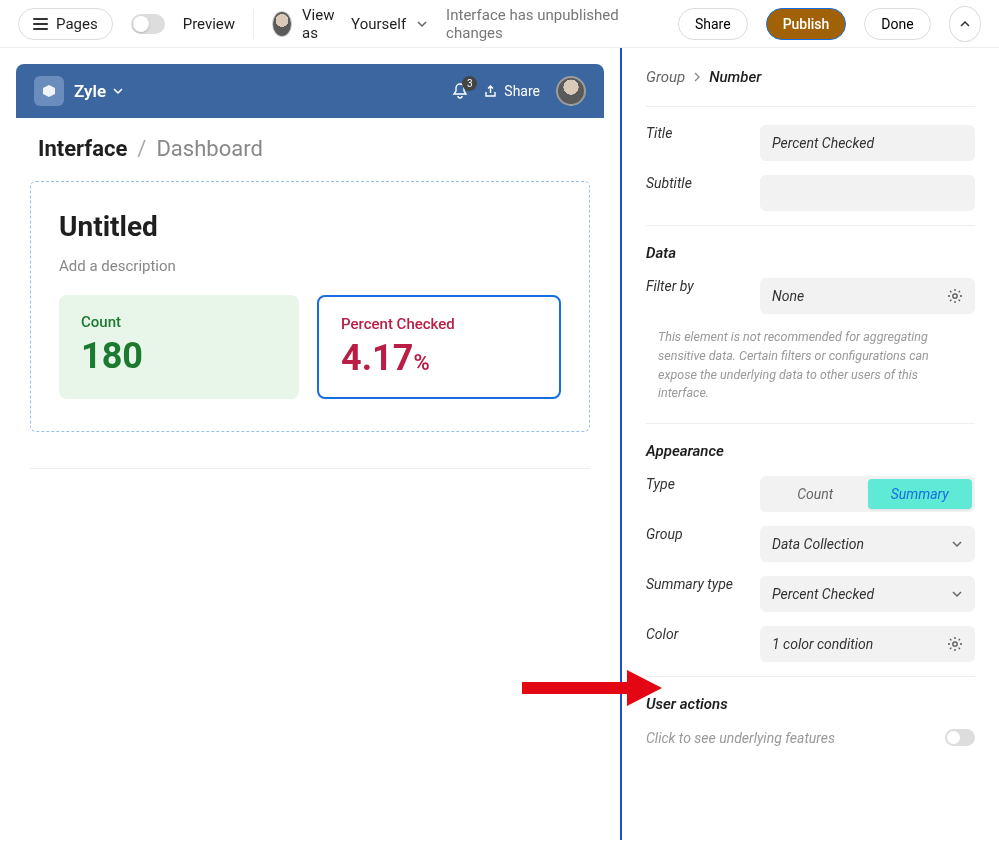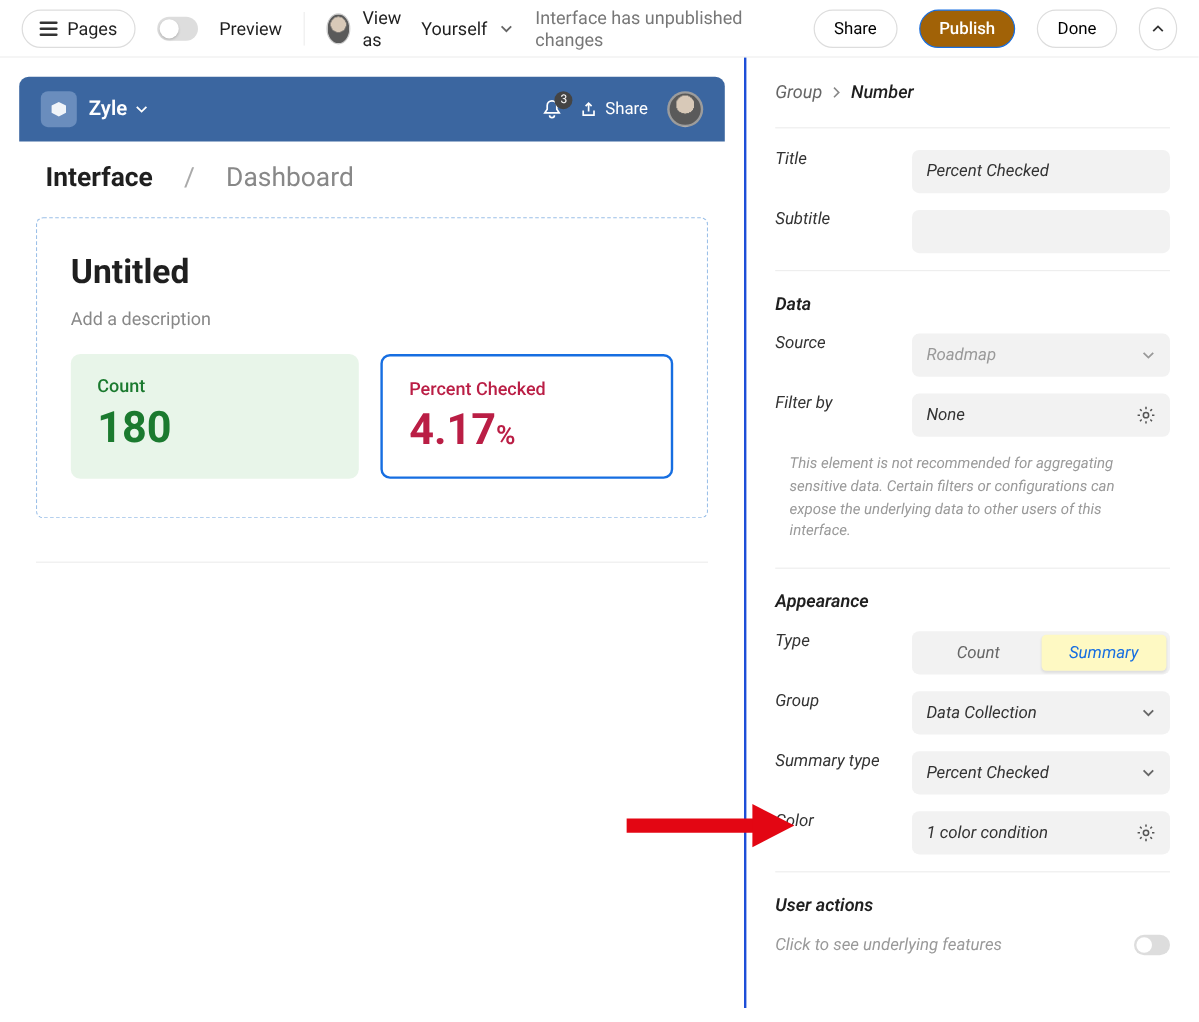--- a/index.html
+++ b/index.html
@@ -31,21 +31,21 @@
 .app-header { background: #3b66a0; border-radius: 8px 8px 0 0; height: 54px; display: flex; align-items: center; padding: 0 18px; color: #fff; }
 .app-logo { width: 30px; height: 30px; background: #6a8dbd; border-radius: 6px; display: flex; align-items: center; justify-content: center; margin-right: 10px; }
 .app-name { font-weight: 600; font-size: 17px; margin-right: 6px; }
 .app-header .spacer { flex: 1; }
 .bell-wrap { position: relative; margin-right: 14px; }
 .badge { position: absolute; top: -6px; right: -8px; background: #444; color: #fff; font-size: 10px; width: 15px; height: 15px; border-radius: 50%; display: flex; align-items: center; justify-content: center; }
 .share-link { display: flex; align-items: center; gap: 6px; color: #fff; font-size: 14px; margin-right: 16px; }
 .avatar-hdr { width: 30px; height: 30px; border-radius: 50%; background: radial-gradient(circle at 50% 35%, #d8c9b8 35%, #5a5a5a 36%); border: 2px solid rgba(255,255,255,0.4); }
 
 
-.breadcrumb { padding: 18px 22px 10px; font-size: 22px; display: flex; gap: 26px; align-items: center; }
+.breadcrumb { padding: 18px 22px 10px; font-size: 22px; display: flex; gap: 10px; align-items: center; }
 .breadcrumb .strong { font-weight: 700; }
 .breadcrumb .sep { color: #aaa; }
 .breadcrumb .leaf { color: #888; }
 
 
 .dash { margin: 10px 14px; border: 1px dashed #9cc0e8; border-radius: 6px; padding: 28px 28px 32px; }
 .dash h1 { font-size: 28px; font-weight: 700; margin-bottom: 14px; }
 .dash .desc { color: #888; font-size: 15px; margin-bottom: 20px; }
 .cards { display: flex; gap: 18px; }
 .stat-card { flex: 1; border-radius: 8px; padding: 18px 22px; }
@@ -64,21 +64,21 @@
 .r-breadcrumb .leaf { color: #1f1f1f; font-weight: 500; }
 .r-hr { height: 1px; background: #eee; margin: 14px 0 18px; }
 .field-row { display: flex; margin-bottom: 14px; gap: 12px; }
 .field-label { width: 102px; font-size: 14px; color: #333; flex-shrink: 0; }
 .field-ctrl { flex: 1; background: #f2f2f2; border-radius: 6px; padding: 9px 12px; font-size: 14px; color: #333; display: flex; align-items: center; justify-content: space-between; min-height: 36px; }
 .field-ctrl.muted { color: #999; }
 .section-h { font-weight: 600; font-size: 15px; margin: 6px 0 16px; }
 .note { font-size: 12.5px; color: #999; line-height: 1.5; margin: 4px 12px 20px; }
 .seg { display: flex; background: #f2f2f2; border-radius: 6px; padding: 3px; flex: 1; }
 .seg-opt { flex: 1; text-align: center; padding: 7px 0; font-size: 14px; border-radius: 4px; cursor: pointer; color: #666; }
-.seg-opt.active { background: #fef9c3; color: #166ee1; box-shadow: 0 1px 2px rgba(0,0,0,0.08); }
+.seg-opt.active { background: #5eead4; color: #166ee1; box-shadow: 0 1px 2px rgba(0,0,0,0.08); }
 .gear { width: 16px; height: 16px; flex-shrink: 0; }
 .chev { width: 12px; height: 12px; flex-shrink: 0; }
 .ua-row { display: flex; align-items: center; justify-content: space-between; }
 .ua-text { color: #999; font-size: 14px; }
 .toggle-sm { width: 30px; height: 17px; border-radius: 9px; background: #ddd; position: relative; }
 .toggle-sm::after { content: ""; position: absolute; width: 13px; height: 13px; background: #fff; border-radius: 50%; top: 2px; left: 2px; }
 
 
 .arrow { position: absolute; left: 522px; top: 668px; pointer-events: none; }
 
@@ -192,29 +192,20 @@
     <div class="field-row">
       <div class="field-label">Subtitle</div>
       <div class="field-ctrl">
           <span></span>
         </div>
     </div>
     <div class="r-hr"></div>
 
     <div class="section-h">Data</div>
     <div class="field-row">
-      <div class="field-label">Source</div>
-      <div class="field-ctrl muted">
-        <span>Roadmap</span>
-        <svg class="chev" viewBox="0 0 12 12">
-            <path d="M2 4l4 4 4-4" stroke="#999" stroke-width="1.5" fill="none"></path>
-          </svg>
-      </div>
-    </div>
-    <div class="field-row">
       <div class="field-label">Filter by</div>
       <div class="field-ctrl">
         <span>None</span>
         <svg class="gear" viewBox="0 0 16 16">
             <circle cx="8" cy="8" r="2.2" fill="none" stroke="#555" stroke-width="1.3"></circle>
             <path d="M8 1v2M8 13v2M1 8h2M13 8h2M3 3l1.4 1.4M11.6 11.6L13 13M13 3l-1.4 1.4M4.4 11.6L3 13" stroke="#555" stroke-width="1.3"></path>
           </svg>
       </div>
     </div>
     <div class="note">This element is not recommended for aggregating sensitive data. Certain filters or configurations can expose the underlying data to other users of this interface.</div>

